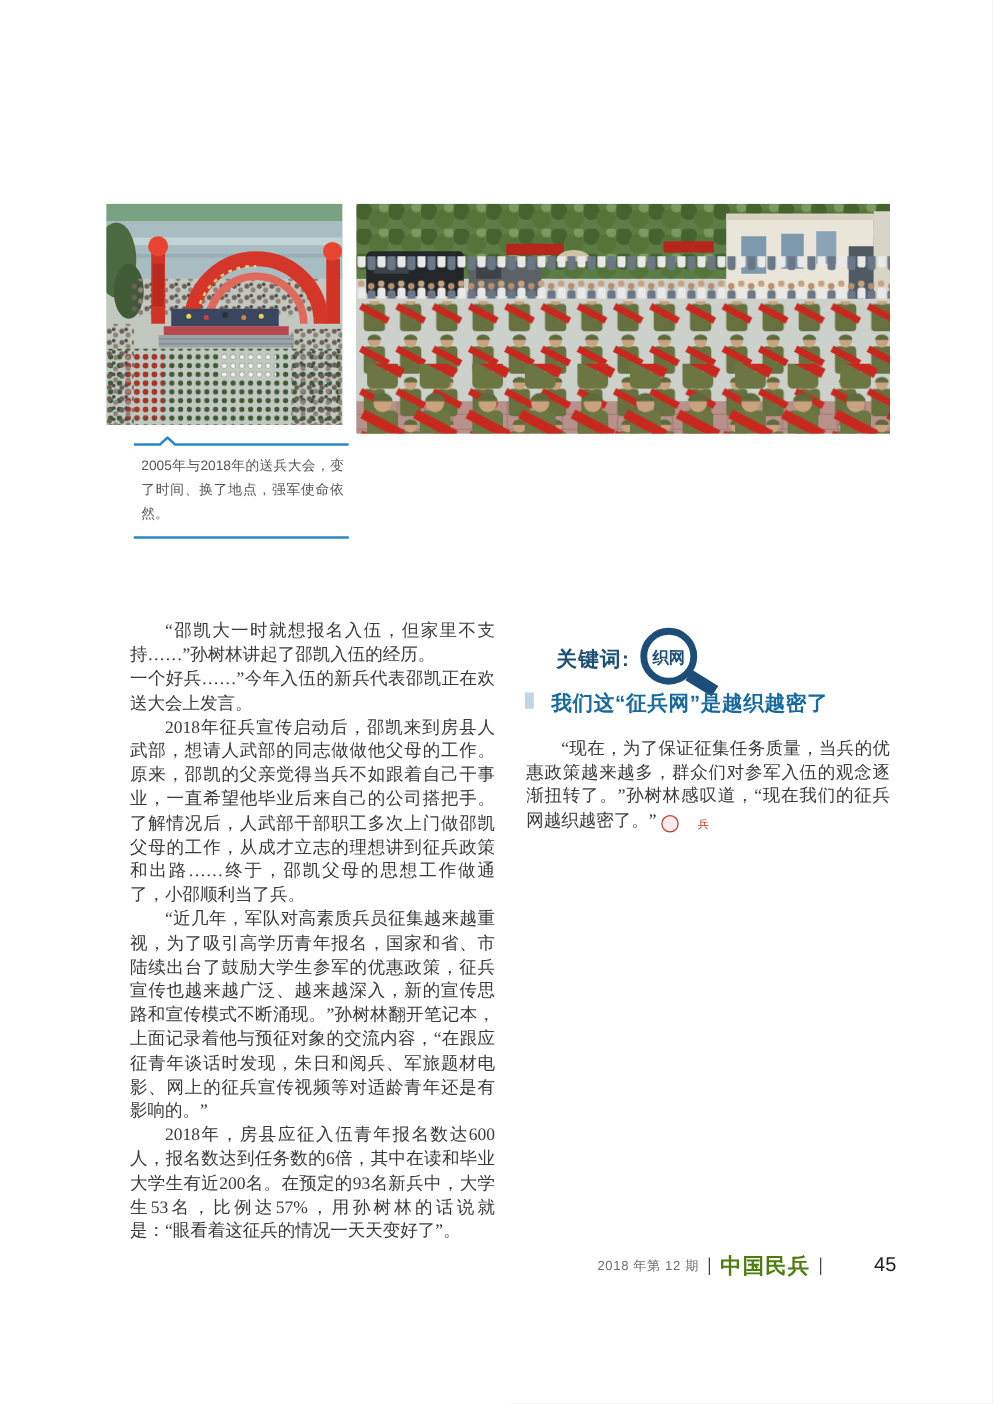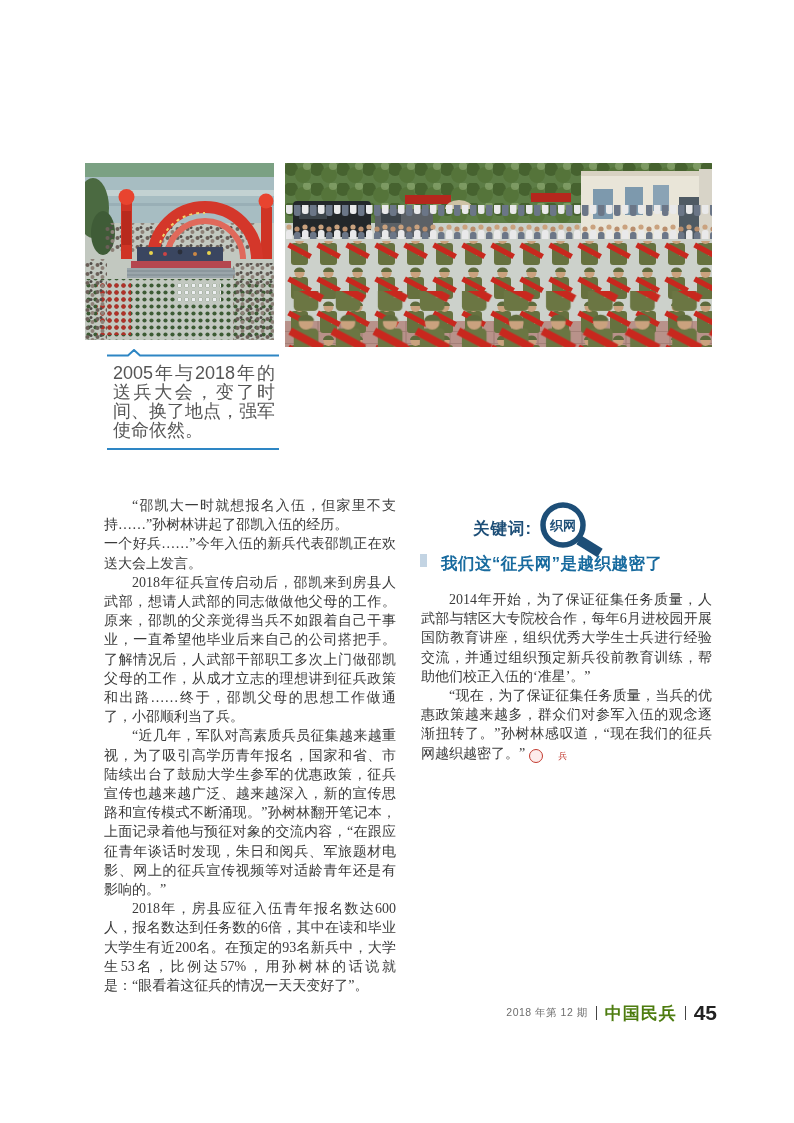--- a/index.html
+++ b/index.html
@@ -13,37 +13,37 @@
   .photo svg{display:block;}
   .photo-left{left:85px;top:163px;width:189px;height:177px;}
   .photo-right{left:285px;top:163px;width:427px;height:184px;}
 
   
   .caption-block{position:absolute;left:107px;top:349px;width:172px;}
   .caption-rule-top{display:block;}
   .caption-text{
     margin:7px 0 8px 6px;width:162px;
     font-family:"Liberation Sans","DejaVu Sans",sans-serif;
-    font-size:18px;line-height:19px;color:#555;text-align:justify;
+    font-size:11px;line-height:19px;color:#555;text-align:justify;
   }
   .caption-rule-bottom{height:0;border-top:2px solid #2e86c4;}
 
   
   .col{position:absolute;width:292px;font-size:14px;line-height:19.2px;color:#3a3a3a;}
   .col-left{left:104px;top:496px;}
   .col-right{left:420px;top:496px;}
   .para{margin:0;text-align:justify;text-indent:2em;}
   .para.no-indent{text-indent:0;}
 
   
   .keyword-row{
     position:absolute;left:25px;top:4px;display:flex;align-items:center;gap:4px;
     font-family:"Liberation Sans","DejaVu Sans",sans-serif;
   }
-  .keyword-label{font-size:16.5px;font-weight:bold;color:#1d4e77;letter-spacing:1px;margin-left:28px;}
+  .keyword-label{font-size:16.5px;font-weight:bold;color:#1d4e77;letter-spacing:1px;}
   .magnifier{display:block;}
 
   
   .headline-row{position:absolute;left:0;top:58px;display:flex;align-items:flex-start;}
   .headline-marker{width:7px;height:13px;background:#c3d4e3;margin-right:14px;}
   .headline{
     margin:0;font-family:"Liberation Sans","DejaVu Sans",sans-serif;
     font-size:16.5px;font-weight:bold;color:#176a9e;letter-spacing:.5px;white-space:nowrap;
   }
 
@@ -59,21 +59,21 @@
   }
 
   
   .footer{
     position:absolute;right:77px;top:1001px;display:flex;align-items:center;
     font-family:"Liberation Sans","DejaVu Sans",sans-serif;color:#222;
   }
   .footer-issue{font-size:10.5px;color:#6e6e6e;letter-spacing:.5px;}
   .footer-sep{width:1px;height:14px;background:#444;margin:0 8px;}
   .footer-magazine{font-size:17px;font-weight:bold;color:#4d7c0f;letter-spacing:1px;}
-  .footer-page{font-size:21px;font-weight:700;color:#222;}
+  .footer-page{font-size:16px;font-weight:400;color:#222;margin-left:34px;}
 </style>
 </head>
 <body>
 
 <div class="page">
 
   <div class="photo photo-left">
     <svg width="189" height="177" viewBox="0 0 189 177">
       <defs>
         <pattern id="gdots" width="7" height="7" patternUnits="userSpaceOnUse">
@@ -225,21 +225,20 @@
         <text x="27" y="30" text-anchor="middle" font-family="Liberation Sans, DejaVu Sans, sans-serif" font-size="13" font-weight="bold" fill="#1d4e77">织网</text>
       </svg>
     </div>
 
     <div class="headline-row">
       <span class="headline-marker"></span>
       <h2 class="headline">我们这“征兵网”是越织越密了</h2>
     </div>
 
     <div class="right-body">
-      <p class="para">2014年开始，为了保证征集任务质量，人武部与辖区大专院校合作，每年6月进校园开展国防教育讲座，组织优秀大学生士兵进行经验交流，并通过组织预定新兵役前教育训练，帮助他们校正入伍的‘准星’。”</p>
       <p class="para"><span>“现在，为了保证征集任务质量，当兵的优惠政策越来越多，群众们对参军入伍的观念逐渐扭转了。”孙树林感叹道，“现在我们的征兵网越织越密了。”</span><span class="end-mark">兵</span></p>
     </div>
   </div>
 
   <div class="footer">
     <span class="footer-issue">2018 年第 12 期</span>
     <span class="footer-sep"></span>
     <span class="footer-magazine">中国民兵</span>
     <span class="footer-sep"></span>
     <span class="footer-page">45</span>

